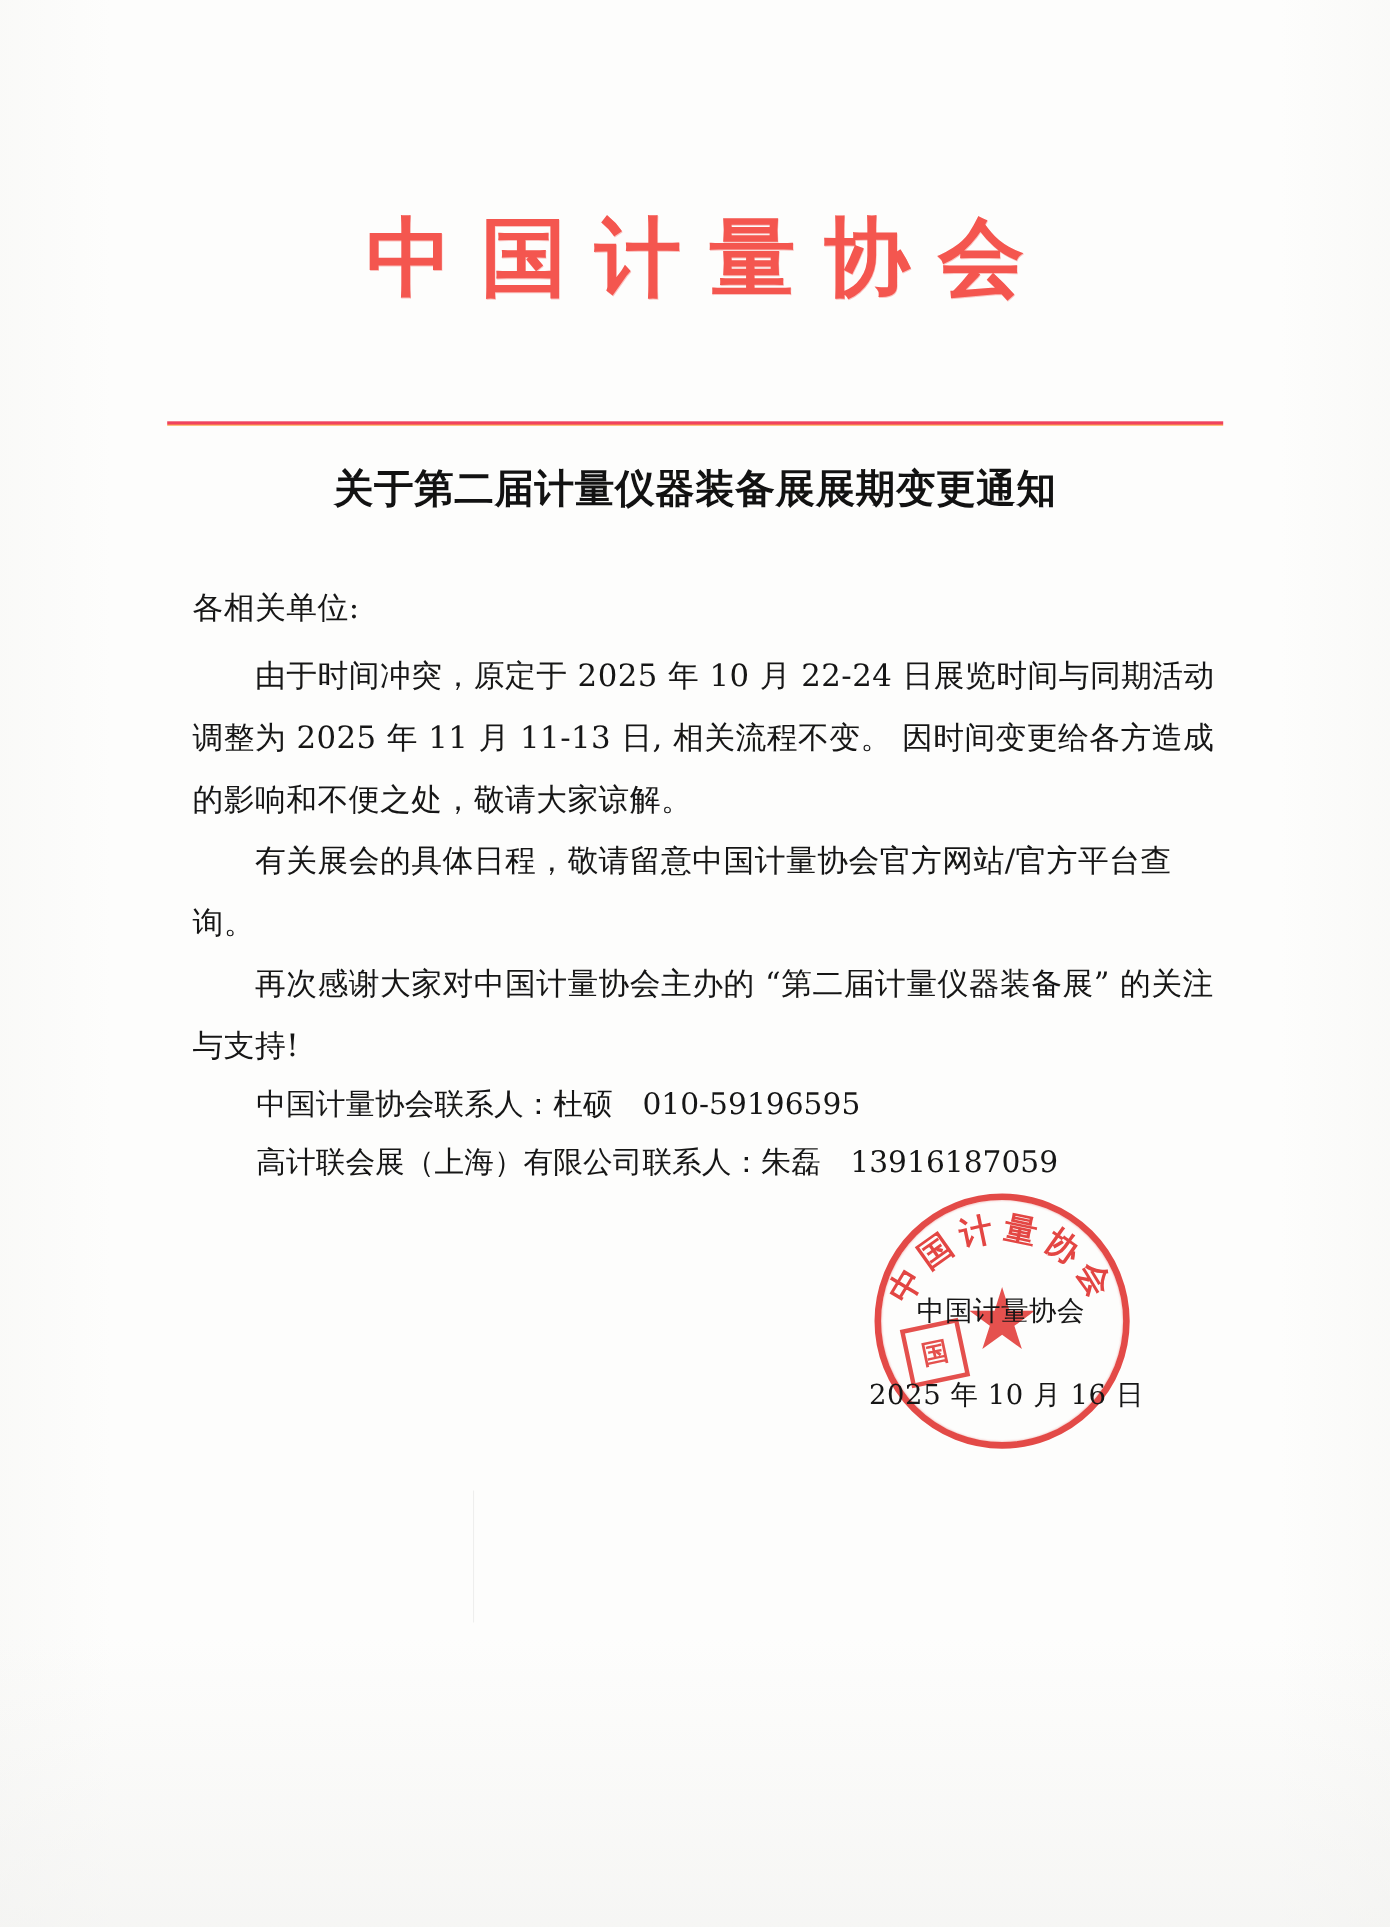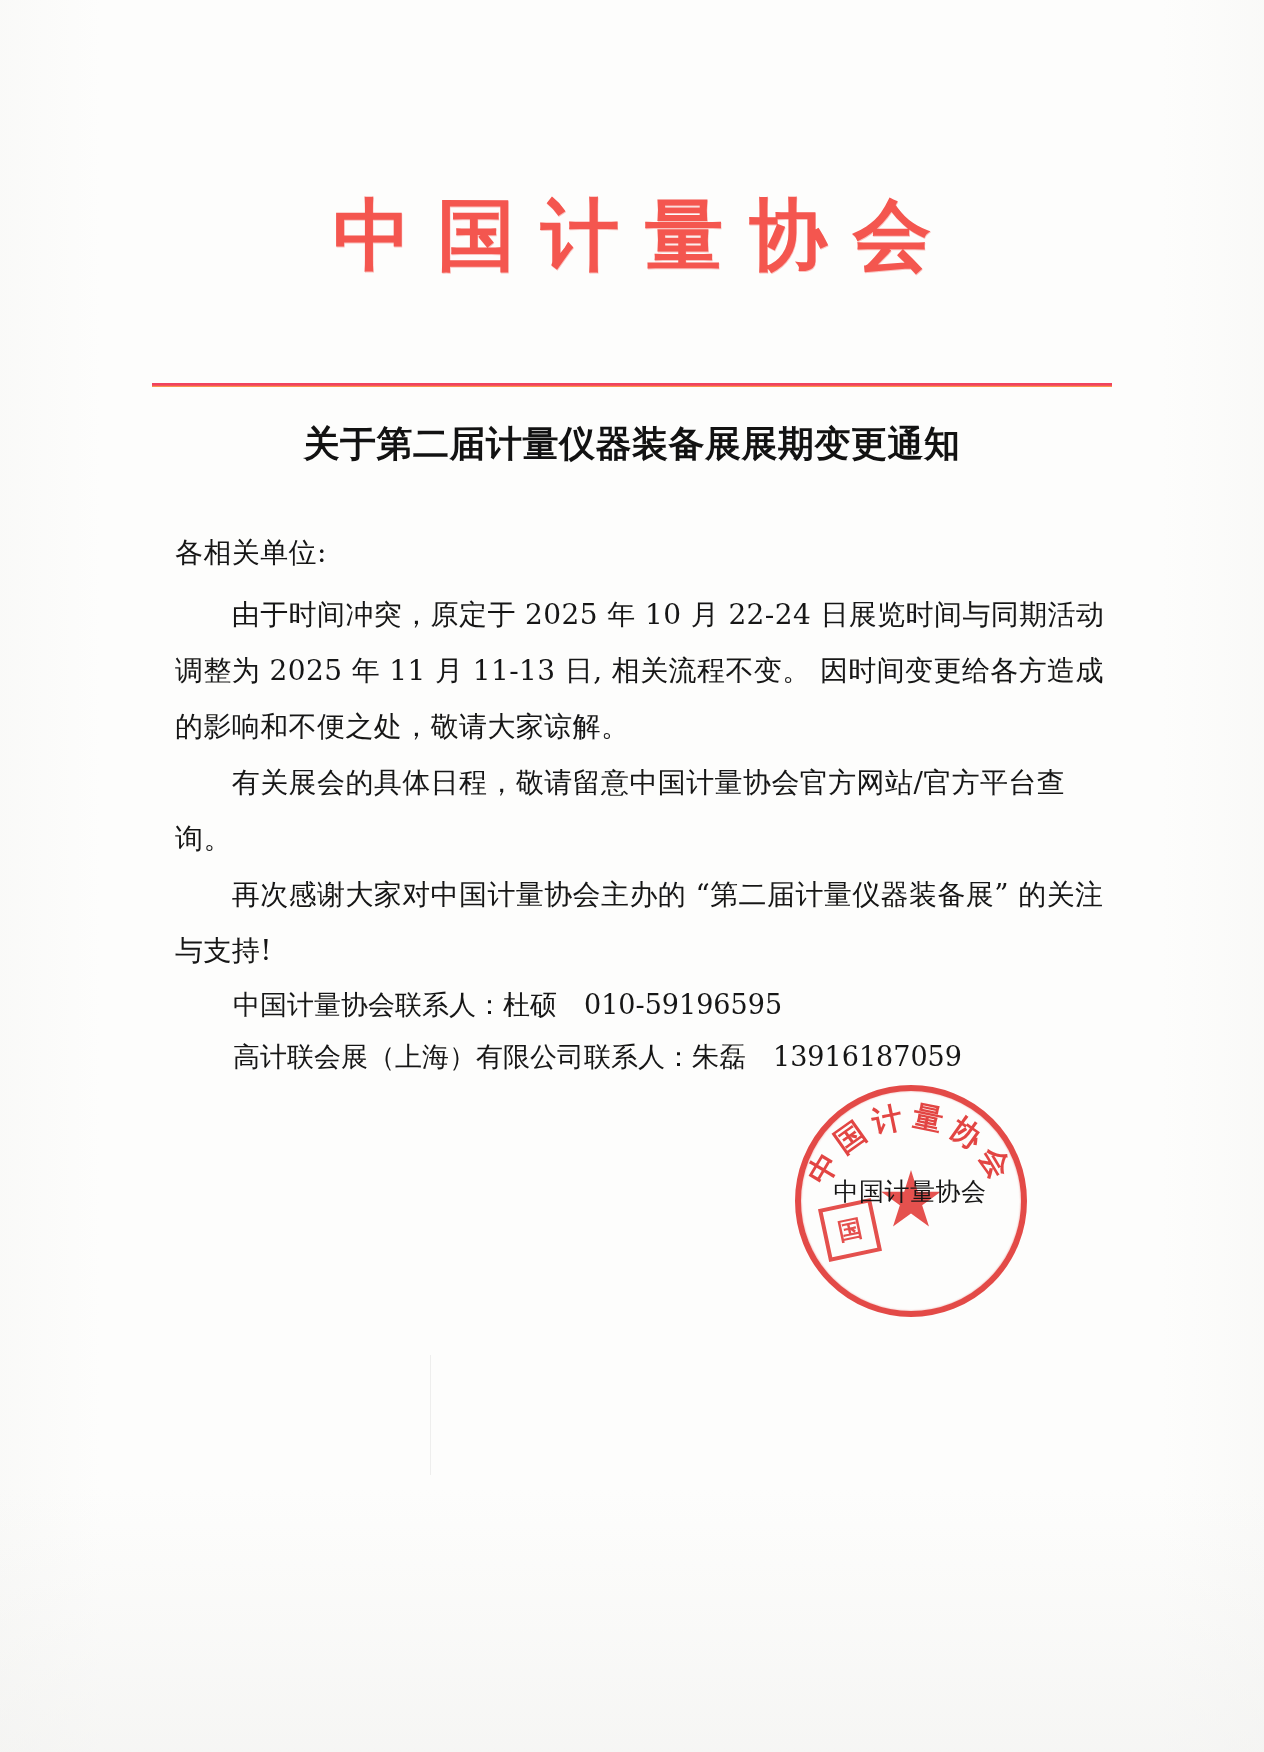--- a/index.html
+++ b/index.html
@@ -228,17 +228,18 @@
       <text>
         <textPath href="#arcTop" startOffset="50%" text-anchor="middle">中国计量协会</textPath>
       </text>
     </svg>
     <div class="seal-small-box">国</div>
     <div class="seal-star"></div>
   </div>
 
   <div class="signature-block">
     <div class="sign-org">中国计量协会</div>
+    <div class="sign-date">2025 年 10 月 16 日</div>
   </div>
 
   <div class="fold-line"></div>
 
 </div>
 
 </body></html>

